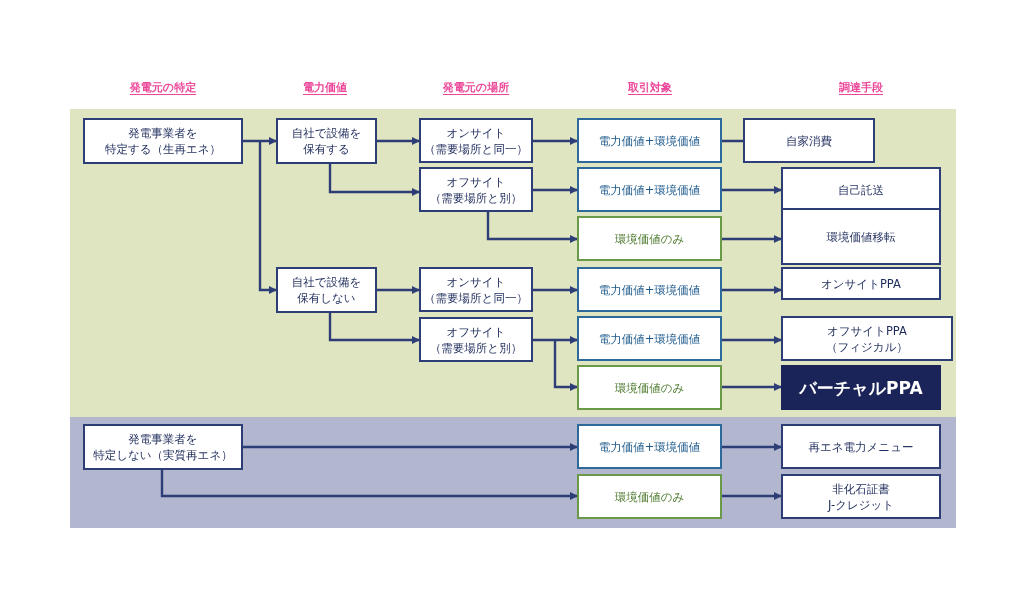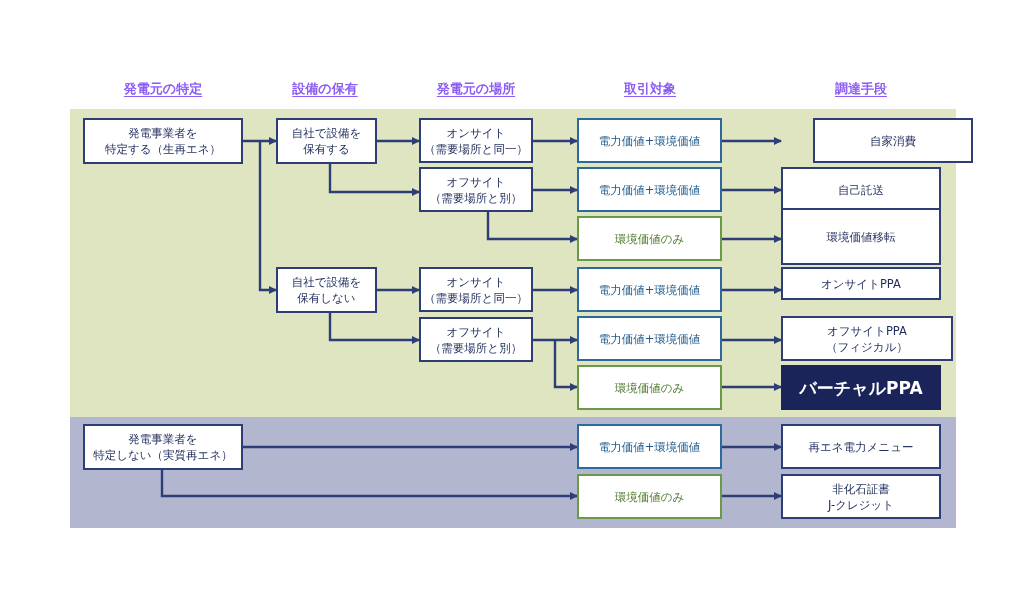--- a/index.html
+++ b/index.html
@@ -1,39 +1,39 @@
 <!DOCTYPE html>
 <html><head>
 <meta charset="utf-8">
 <style>
   html, body { margin:0; padding:0; background:#ffffff; }
   body { width:1024px; height:594px; position:relative; overflow:hidden;
          font-family:"DejaVu Sans", sans-serif; color:#1f2d5c; }
   .band { position:absolute; left:70px; width:886px; }
   .band-green { top:109px; height:308px; background:#e0e5c1; }
   .band-lav { top:417px; height:111px; background:#b3b6cf; }
-  .hdr { position:absolute; top:80px; font-size:13px; font-weight:bold; color:#8b5cf6;
+  .hdr { position:absolute; top:80px; font-size:11px; font-weight:bold; color:#ec4899;
          text-decoration:underline; text-underline-offset:3px; white-space:nowrap;
          transform:translateX(-50%); }
   .box { position:absolute; box-sizing:border-box; background:#fff; border:2px solid #2c3e75;
          display:flex; align-items:center; justify-content:center; text-align:center;
          font-size:11.5px; line-height:16px; color:#1f2d5c; white-space:pre-line; }
   .box.blue { border-color:#2d6a9b; color:#1e5a8c; }
   .box.green { border-color:#6a9a48; color:#4d7a2e;text-align:center; }
   .box.dark { background:#1b2458; border-color:#1b2458; color:#fff; font-size:17px; font-weight:bold; }
   svg.lines { position:absolute; left:0; top:0; }
 </style>
 </head>
 <body>
 
 <div class="band band-green"></div>
 <div class="band band-lav"></div>
 
 <div class="hdr" style="left:163px">発電元の特定</div>
-<div class="hdr" style="left:325px">設備の保有</div>
+<div class="hdr" style="left:325px">電力価値</div>
 <div class="hdr" style="left:476px">発電元の場所</div>
 <div class="hdr" style="left:650px">取引対象</div>
 <div class="hdr" style="left:861px">調達手段</div>
 
 <svg class="lines" width="1024" height="594">
   <defs>
     <marker id="ah" markerWidth="8" markerHeight="8" refX="7" refY="4" orient="auto" markerUnits="userSpaceOnUse">
       <path d="M0,0 L8,4 L0,8 z" fill="#2c3e75"></path>
     </marker>
   </defs>
@@ -98,21 +98,21 @@
 
 <div class="box blue" style="left:577px;top:118px;width:145px;height:45px">電力価値+環境価値</div>
 <div class="box blue" style="left:577px;top:167px;width:145px;height:45px">電力価値+環境価値</div>
 <div class="box green" style="left:577px;top:216px;width:145px;height:45px">環境価値のみ</div>
 <div class="box blue" style="left:577px;top:267px;width:145px;height:45px">電力価値+環境価値</div>
 <div class="box blue" style="left:577px;top:316px;width:145px;height:45px">電力価値+環境価値</div>
 <div class="box green" style="left:577px;top:365px;width:145px;height:45px">環境価値のみ</div>
 <div class="box blue" style="left:577px;top:424px;width:145px;height:45px">電力価値+環境価値</div>
 <div class="box green" style="left:577px;top:474px;width:145px;height:45px">環境価値のみ</div>
 
-<div class="box" style="left:813px;top:118px;width:160px;height:45px">自家消費</div>
+<div class="box" style="left:743px;top:118px;width:132px;height:45px">自家消費</div>
 <div class="box" style="left:781px;top:167px;width:160px;height:45px">自己託送</div>
 <div class="box" style="left:781px;top:208px;width:160px;height:57px">環境価値移転</div>
 <div class="box" style="left:781px;top:267px;width:160px;height:33px">オンサイトPPA</div>
 <div class="box" style="left:781px;top:316px;width:172px;height:45px">オフサイトPPA
 （フィジカル）</div>
 <div class="box dark" style="left:781px;top:365px;width:160px;height:45px">バーチャルPPA</div>
 <div class="box" style="left:781px;top:424px;width:160px;height:45px">再エネ電力メニュー</div>
 <div class="box" style="left:781px;top:474px;width:160px;height:45px">非化石証書
 J-クレジット</div>
 

